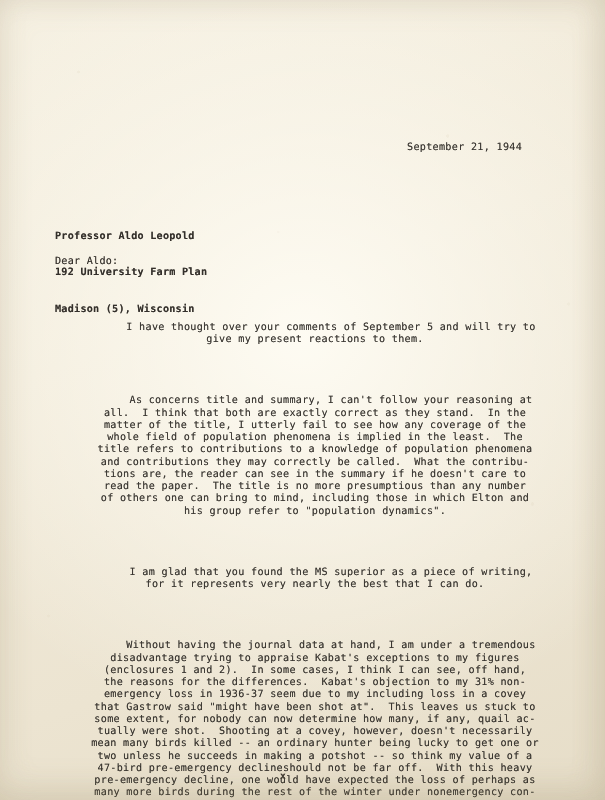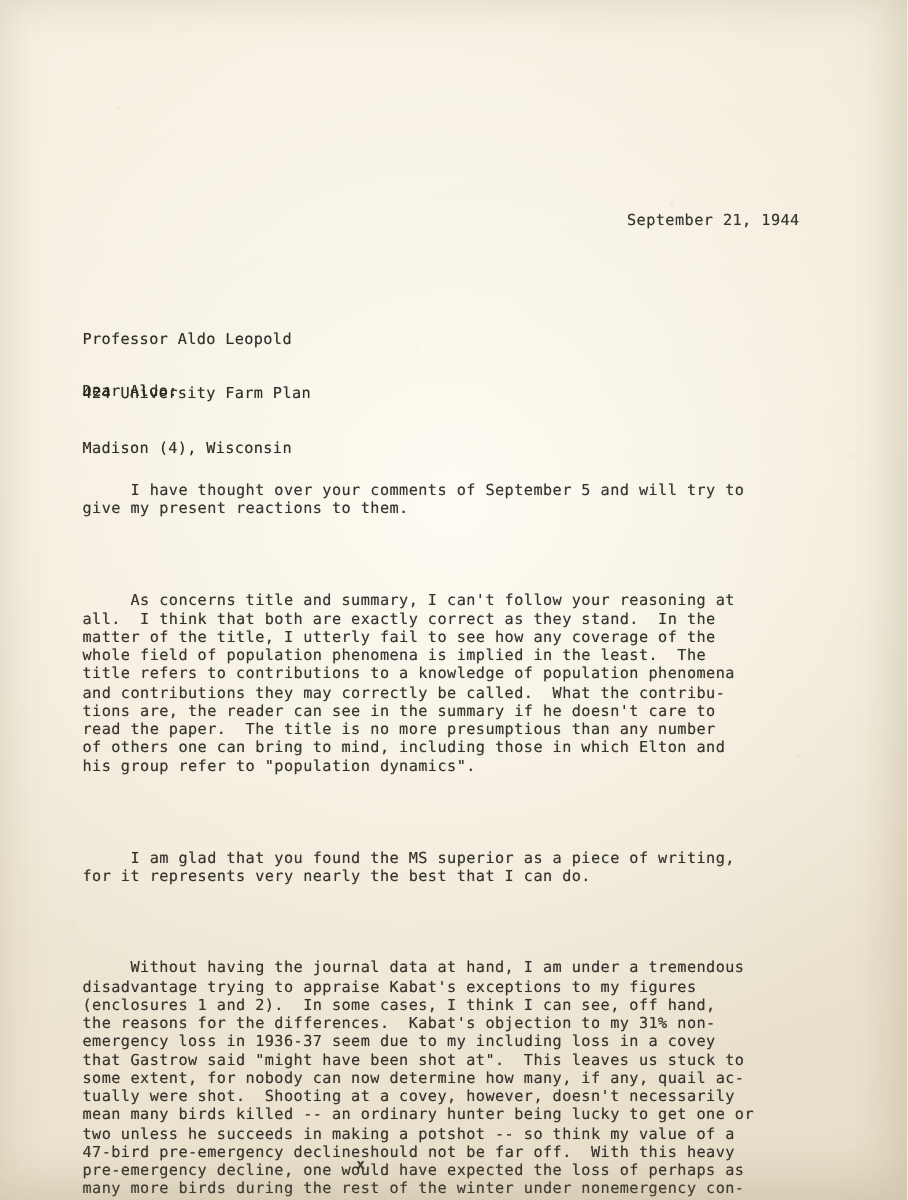--- a/index.html
+++ b/index.html
@@ -63,28 +63,28 @@
     font-size: 10.15px;
     line-height: 12.25px;
     letter-spacing: 0.30px;
     white-space: pre;
     text-rendering: geometricPrecision;
     opacity: 0.93;
     text-shadow: 0 0 0.55px rgba(45,40,34,0.55);
   }
 
   #date-line {
-    left: 418px;
+    left: 407px;
     top: 142px;
   }
 
   #address-block {
     left: 55px;
-    top: 196px;
-    font-weight: normal;
+    top: 206px;
+    font-weight: bold;
     color: #25211d;
     letter-spacing: 0.25px;
   }
 
   #salutation {
     left: 55px;
     top: 256px;
     font-weight: normal;
     color: #25211d;
     letter-spacing: 0.25px;
@@ -92,20 +92,21 @@
 
   #body-block {
     left: 55px;
     top: 285px;
     width: 520px;
   }
 
   .para {
     white-space: pre;
     margin: 0 0 12.25px 0;
+    text-align: center;
   }
   .para:last-child { margin-bottom: 0; }
 
   
   .strikeover {
     position: relative;
     display: inline-block;
     width: 0;
     overflow: visible;
     color: #342f28;
@@ -122,22 +123,22 @@
 <body>
 
 <div class="page">
 
   <div class="sheet">
 
     <div class="typed" id="date-line">September 21, 1944</div>
 
     <div class="typed" id="address-block">
       <div>Professor Aldo Leopold</div>
-      <div>424 University Farm Plan</div>
-      <div>Madison (4), Wisconsin</div>
+      <div>192 University Farm Plan</div>
+      <div>Madison (5), Wisconsin</div>
     </div>
 
     <div class="typed" id="salutation">Dear Aldo:</div>
 
     <div class="typed" id="body-block">
 
       <p class="para">     I have thought over your comments of September 5 and will try to
 give my present reactions to them.</p>
 
       <p class="para">     As concerns title and summary, I can't follow your reasoning at

